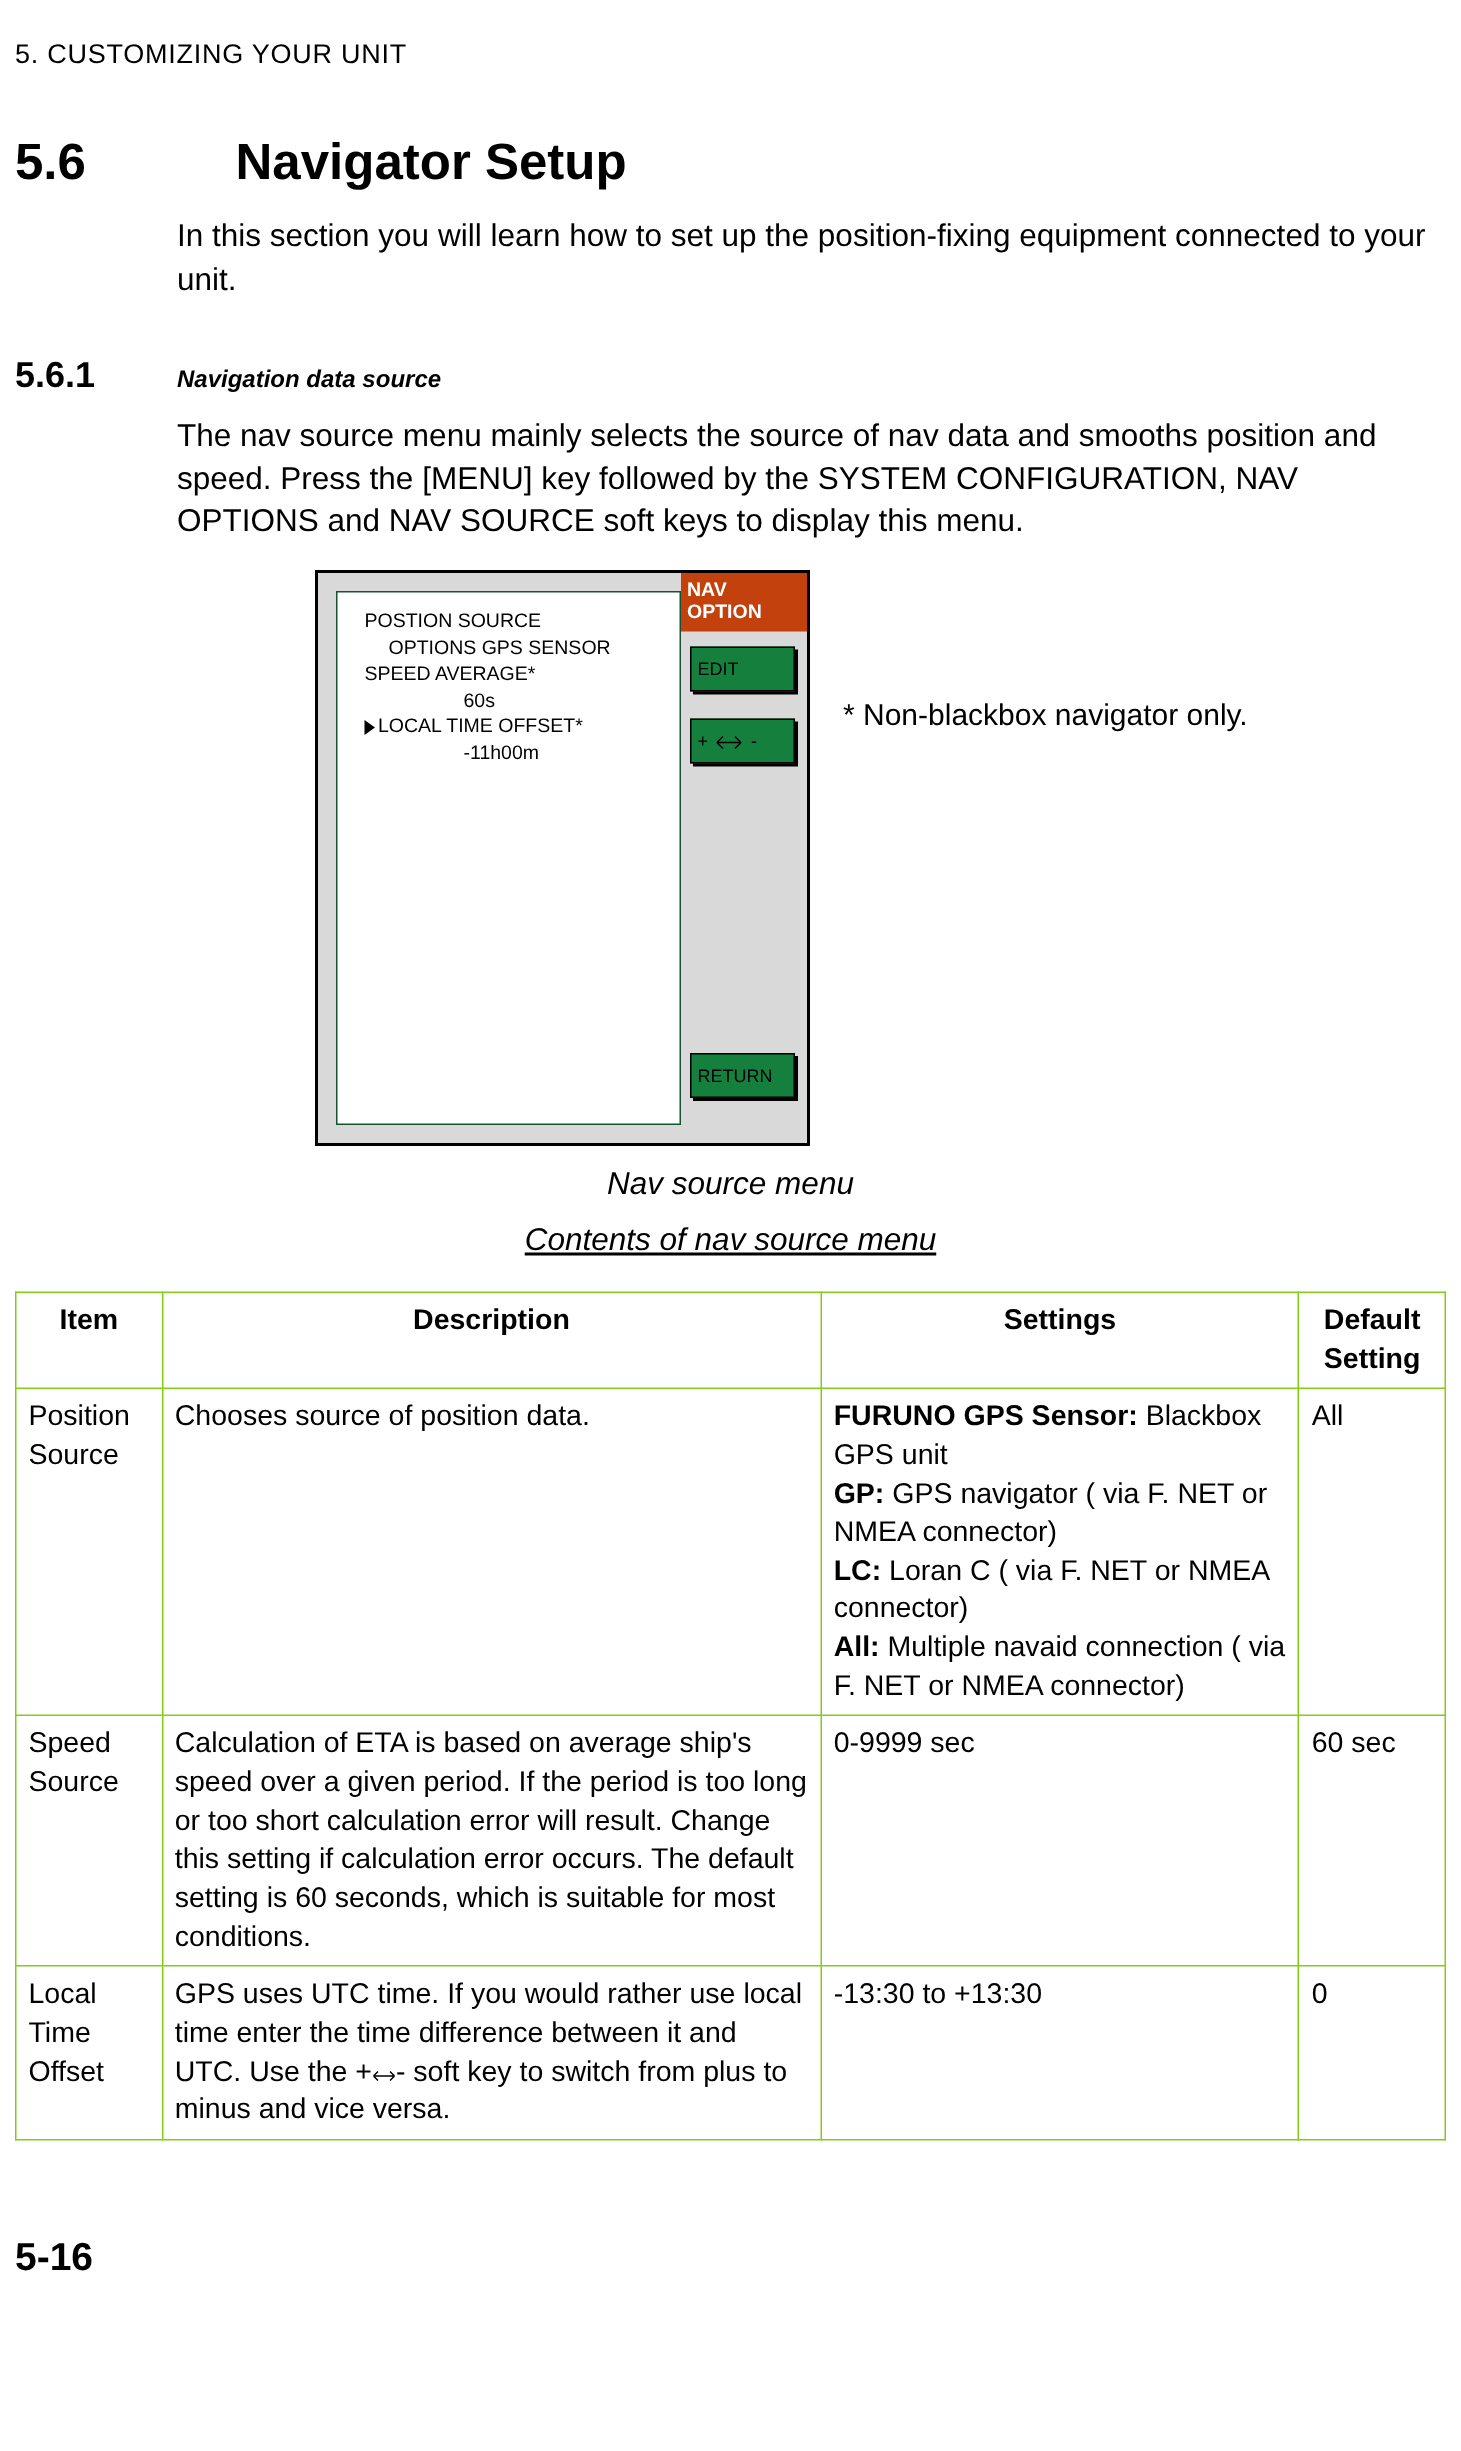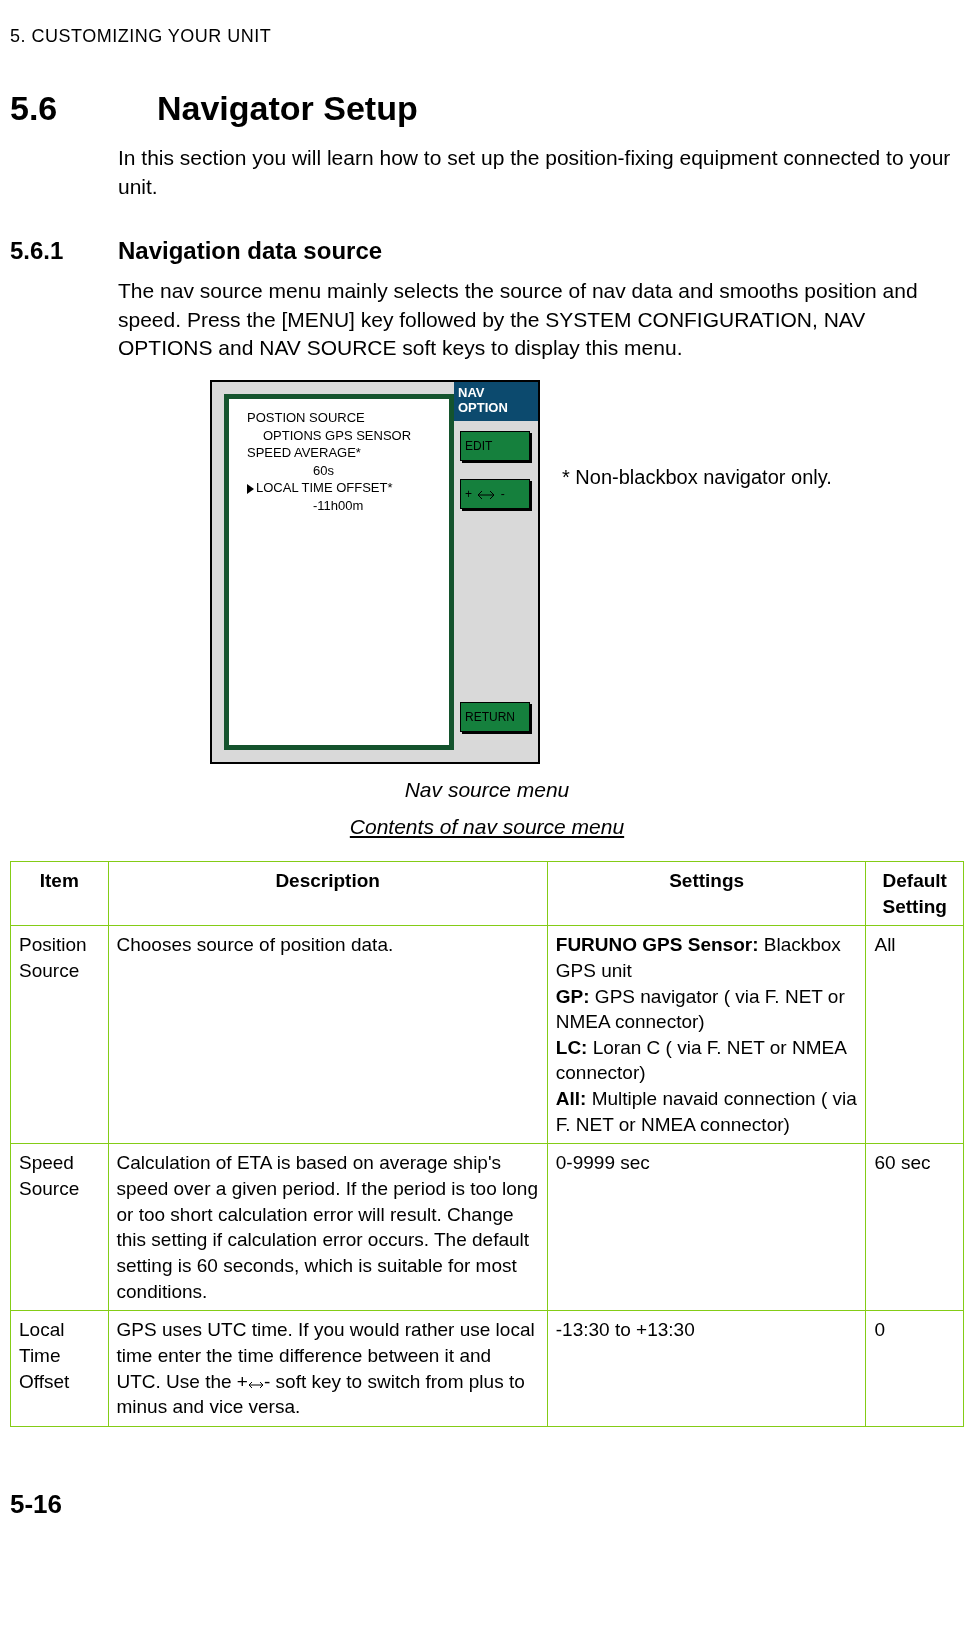--- a/index.html
+++ b/index.html
@@ -42,22 +42,23 @@
     display: flex;
     align-items: baseline;
     margin-bottom: 10px;
   }
   .h2-num {
     font-size: 24px;
     font-weight: bold;
     width: 108px;
   }
   .h2-title {
-    font-size: 24px;
-    font-weight: bold;
+    font-size: 16px;
+    font-weight: bold;
+    font-style: italic;
   }
   .sub-text {
     font-size: 21px;
     margin-bottom: 18px;
   }
   
   .diagram-row {
     display: flex;
     align-items: flex-start;
     margin-left: 200px;
@@ -66,21 +67,21 @@
   .device {
     display: flex;
     border: 2px solid #000;
     background: #d9d9d9;
     width: 326px;
     height: 380px;
     position: relative;
   }
   .device-main {
     background: #fff;
-    border: 5px solid #14532d;
+    border: 1px solid #14532d;
     margin: 12px 0 12px 12px;
     flex: 1;
     font-size: 13px;
     padding-top: 10px;
     position: relative;
   }
   .device-main div { white-space: pre; font-family: Arial, sans-serif; }
   .line1 { margin-left: 18px; }
   .line2 { margin-left: 34px; }
   .line3 { margin-left: 18px; }
@@ -89,21 +90,21 @@
   .tri { display:inline-block; width:0;height:0;border-top:5px solid transparent;border-bottom:5px solid transparent;border-left:7px solid #000; margin-right:2px; vertical-align:middle;}
   .line6 { margin-left: 84px; }
   .device-side {
     width: 84px;
     display: flex;
     flex-direction: column;
     padding: 0 8px 12px 6px;
     box-sizing: border-box;
   }
   .side-header {
-    background: #0c4a6e;
+    background: #c2410c;
     color: #fff;
     font-weight: bold;
     font-size: 13px;
     padding: 4px 4px 6px 4px;
     margin: 0 -8px 10px -6px;
     line-height: 1.1;
   }
   .softkey {
     background: #15803d;
     border: 1px solid #000;

